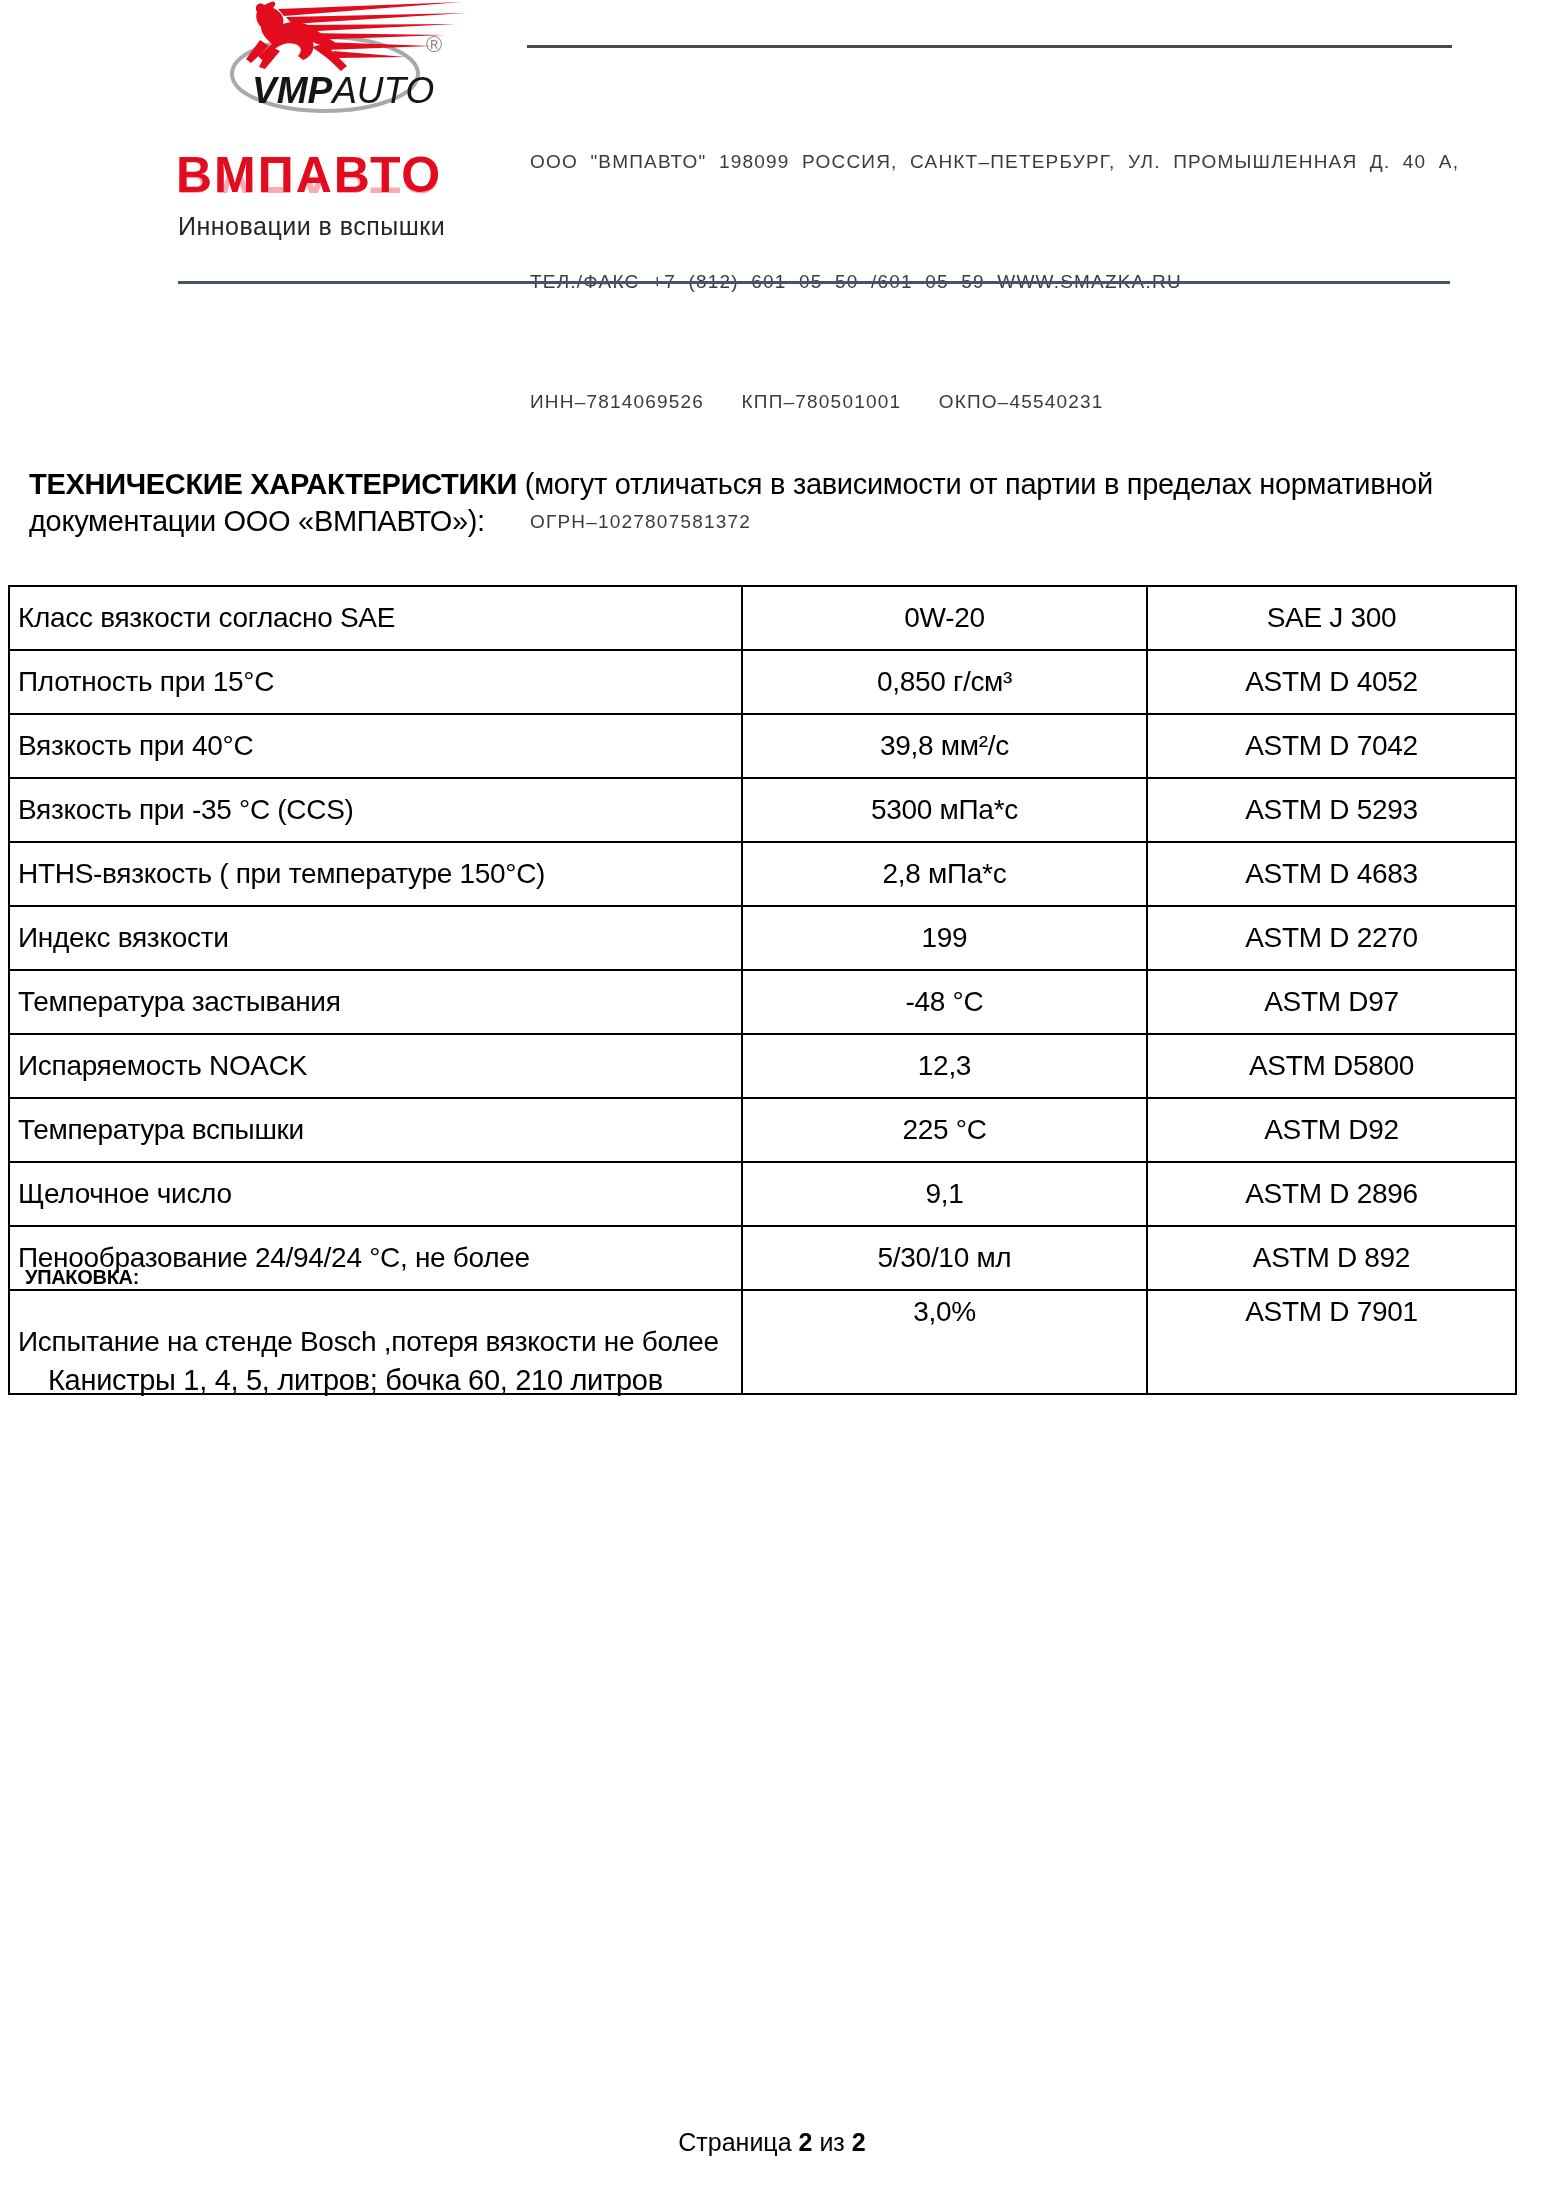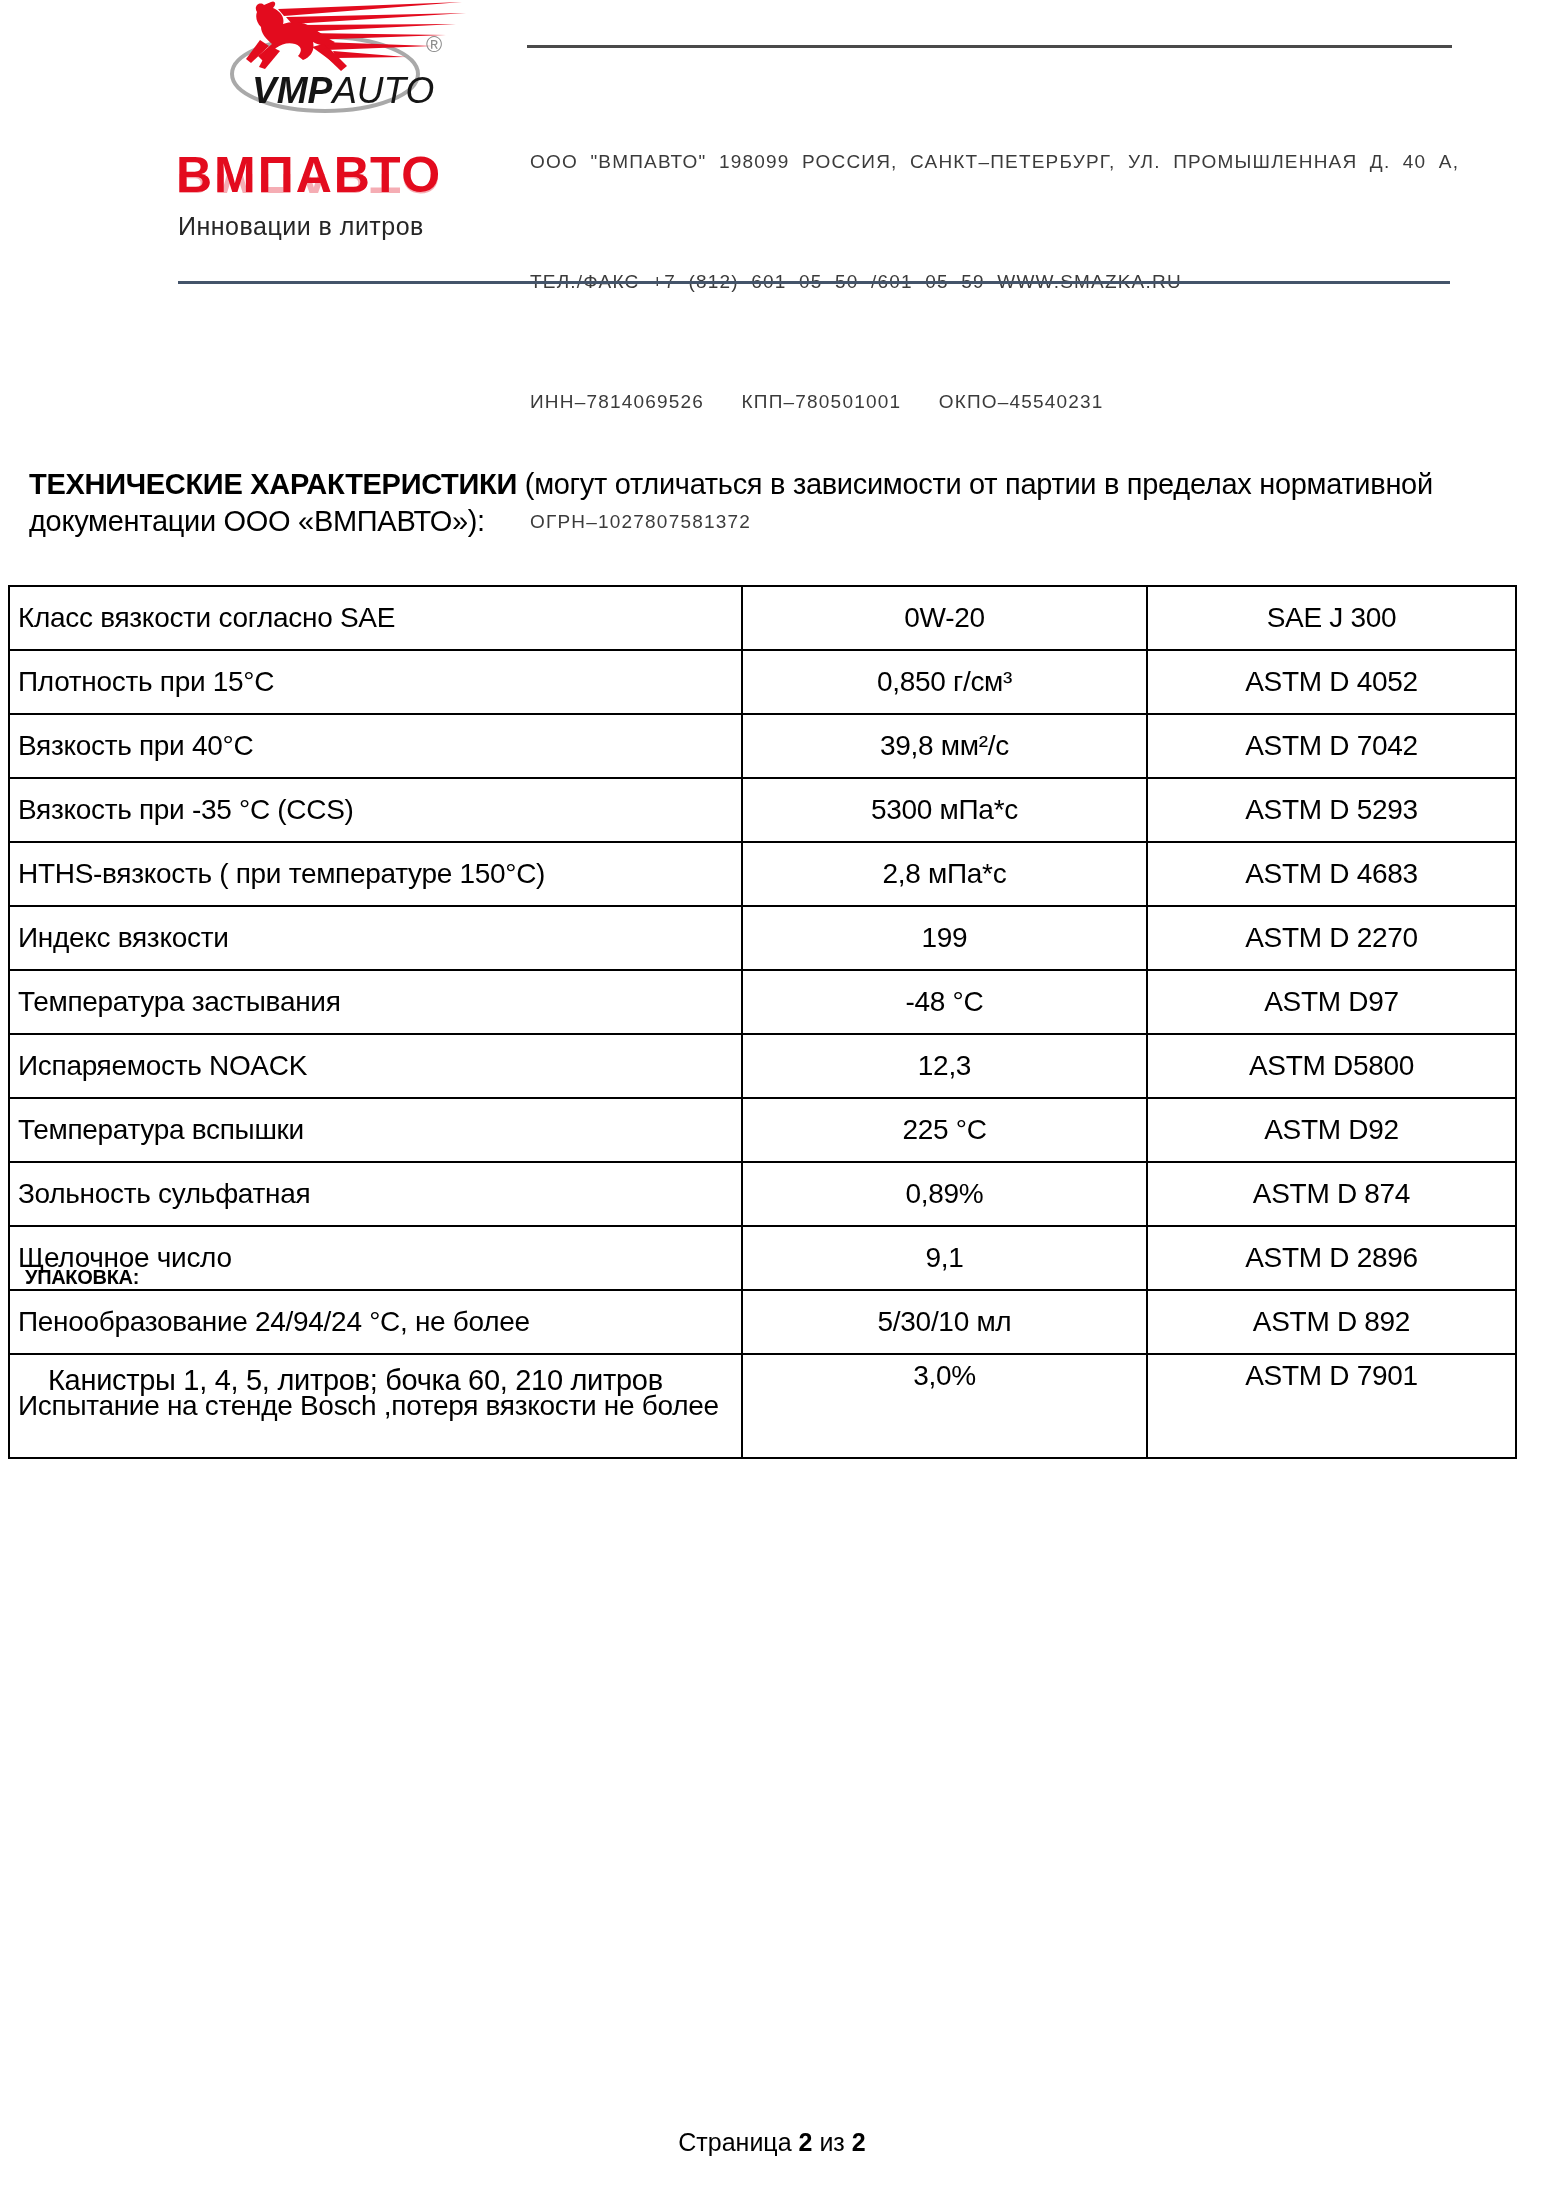--- a/index.html
+++ b/index.html
@@ -116,21 +116,21 @@
       </g>
       <text x="52" y="103" font-size="37" fill="#151515"><tspan font-style="italic" font-weight="bold">VMP</tspan><tspan font-style="italic">AUTO</tspan></text>
       <text x="226" y="52" font-size="22" fill="#8d8d8d">®</text>
     </svg>
 
     <div class="brandwrap">
       <div class="brandname">ВМПАВТО</div>
       <div class="brandname reflection" aria-hidden="true">ВМПАВТО</div>
       <div class="fadeoverlay"></div>
     </div>
-    <div class="tagline">Инновации в литров</div>
+    <div class="tagline">Инновации в вспышки</div>
 
     <div class="toprule"></div>
 
     <div class="contact">
       <p>ООО "ВМПАВТО" 198099 РОССИЯ, САНКТ–ПЕТЕРБУРГ, УЛ. ПРОМЫШЛЕННАЯ Д. 40 А,</p>
       <p>ТЕЛ./ФАКС +7 (812) 601 05 50 /601 05 59 WWW.SMAZKA.RU</p>
       <p>ИНН–7814069526   КПП–780501001   ОКПО–45540231</p>
       <p>ОГРН–1027807581372</p>
     </div>
 
@@ -180,25 +180,20 @@
         <td class="c-param">Испаряемость  NOACK</td>
         <td class="c-value">12,3</td>
         <td class="c-method">ASTM D5800</td>
       </tr>
       <tr>
         <td class="c-param">Температура вспышки</td>
         <td class="c-value">225 °С</td>
         <td class="c-method">ASTM D92</td>
       </tr>
       <tr>
-        <td class="c-param">Зольность сульфатная</td>
-        <td class="c-value">0,89%</td>
-        <td class="c-method">ASTM D 874</td>
-      </tr>
-      <tr>
         <td class="c-param">Щелочное число</td>
         <td class="c-value">9,1</td>
         <td class="c-method">ASTM D 2896</td>
       </tr>
       <tr>
         <td class="c-param">Пенообразование 24/94/24 °С, не более</td>
         <td class="c-value">5/30/10 мл</td>
         <td class="c-method">ASTM D 892</td>
       </tr>
       <tr class="two-line">

